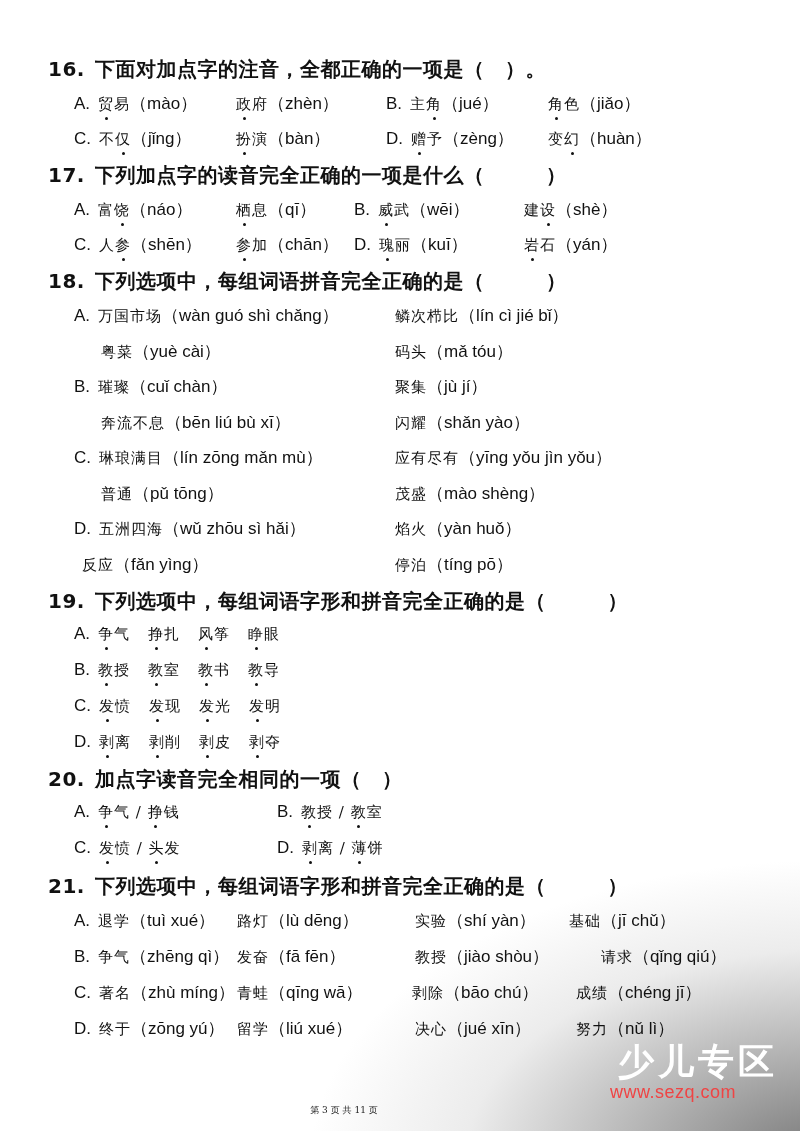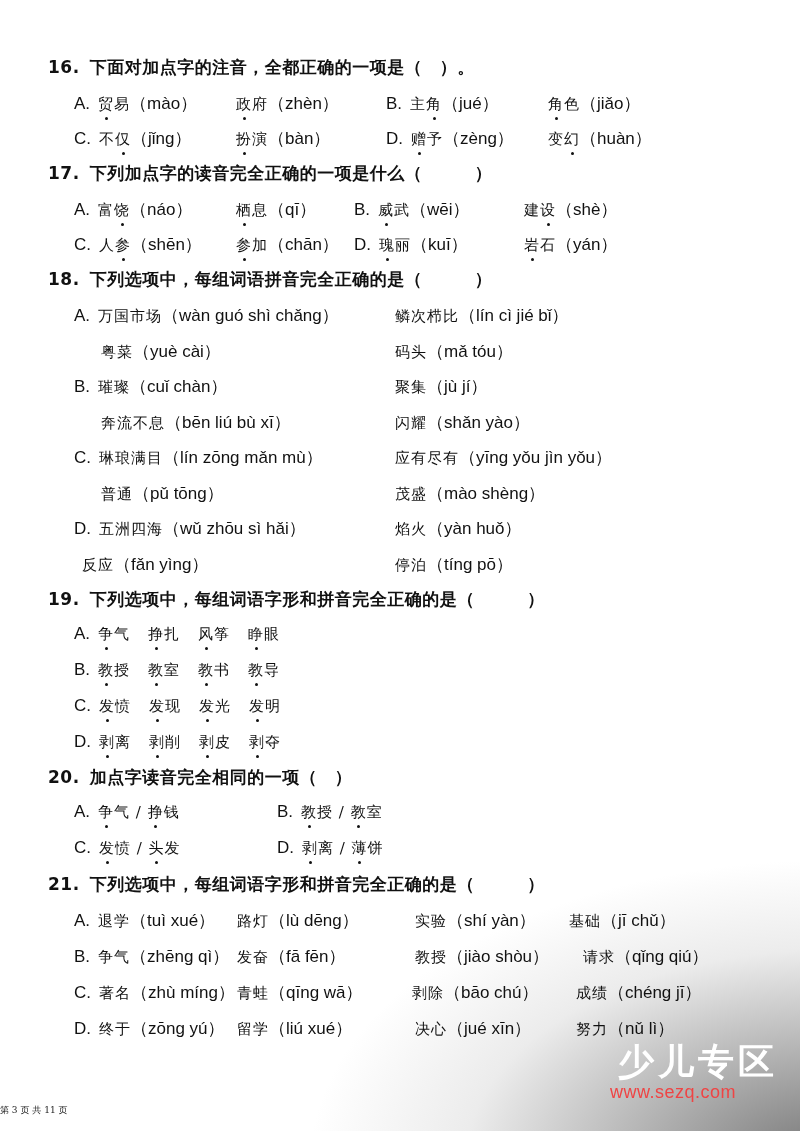--- a/index.html
+++ b/index.html
@@ -9,35 +9,35 @@
     font-family:"DejaVu Sans","Liberation Sans",sans-serif;
     color:#111;
   }
   .fade {
     position:absolute; left:0; top:0; width:800px; height:1131px;
     background: radial-gradient(ellipse 520px 300px at 830px 1160px, rgba(110,110,110,0.95) 0%, rgba(150,150,150,0.75) 35%, rgba(200,200,200,0.35) 70%, rgba(255,255,255,0) 100%);
     pointer-events:none;
   }
   .q {
     position:absolute; left:48px;
-    font-size:17px; font-weight:bold; letter-spacing:0.5px;
+    font-size:20px; font-weight:bold; letter-spacing:0.5px;
     white-space:nowrap;
   }
   .q .num { margin-right:10px; }
   .cell { position:absolute; white-space:nowrap; font-size:16px; }
   .letter { font-family:"Liberation Sans",sans-serif; font-size:17px; margin-right:8px; }
   .cn { font-family:"DejaVu Serif","Liberation Serif",serif; font-size:15px; letter-spacing:1px; }
   .py { font-family:"Liberation Sans",sans-serif; font-size:17px; }
   .dot { position:relative; display:inline-block; }
   .dot::after {
     content:""; position:absolute; left:50%; bottom:-6px; width:3px; height:3px;
     margin-left:-1.5px; background:#111; border-radius:50%;
   }
   .footer {
-    position:absolute; left:0; width:688px; top:1104px; 
+    position:absolute; left:0; width:688px; top:1104px; text-align:center;
     font-family:"DejaVu Serif",serif; font-size:9px; color:#222;
   }
   .wm1 {
     position:absolute; left:618px; top:1038px; font-family:"DejaVu Sans",sans-serif;
     font-weight:bold; font-size:36px; color:#ffffff; letter-spacing:4px;
   }
   .wm2 {
     position:absolute; left:610px; top:1082px; font-family:"Liberation Sans",sans-serif;
     font-size:18px; color:#ef4444; letter-spacing:0.5px;
   }
@@ -94,21 +94,21 @@
     <div class="cell" style="left: 74px; top: 838px;"><span class="letter">C.</span><span class="cn"><span class="dot">发</span><span>愤</span></span><span class="cn" style="white-space: pre;"> / </span><span class="cn"><span class="dot">头</span><span>发</span></span></div>
     <div class="cell" style="left: 277px; top: 838px;"><span class="letter">D.</span><span class="cn"><span class="dot">剥</span><span>离</span></span><span class="cn" style="white-space: pre;"> / </span><span class="cn"><span class="dot">薄</span><span>饼</span></span></div>
     <div class="q" style="top: 873px;"><span class="num">21.</span><span>下列选项中，每组词语字形和拼音完全正确的是（　　　）</span></div>
     <div class="cell" style="left: 74px; top: 909px;"><span class="letter">A.</span><span class="cn"><span>退</span><span>学</span></span><span class="py">（tuì xué）</span></div>
     <div class="cell" style="left: 237px; top: 909px;"><span class="cn"><span>路</span><span>灯</span></span><span class="py">（lù dēng）</span></div>
     <div class="cell" style="left: 415px; top: 909px;"><span class="cn"><span>实</span><span>验</span></span><span class="py">（shí yàn）</span></div>
     <div class="cell" style="left: 569px; top: 909px;"><span class="cn"><span>基</span><span>础</span></span><span class="py">（jī chǔ）</span></div>
     <div class="cell" style="left: 74px; top: 945px;"><span class="letter">B.</span><span class="cn"><span>争</span><span>气</span></span><span class="py">（zhēng qì）</span></div>
     <div class="cell" style="left: 237px; top: 945px;"><span class="cn"><span>发</span><span>奋</span></span><span class="py">（fā fēn）</span></div>
     <div class="cell" style="left: 415px; top: 945px;"><span class="cn"><span>教</span><span>授</span></span><span class="py">（jiào shòu）</span></div>
-    <div class="cell" style="left: 583px; top: 945px; text-align: center;"><span class="cn"><span>请</span><span>求</span></span><span class="py">（qǐng qiú）</span></div>
+    <div class="cell" style="left: 601px; top: 945px; text-align: center;"><span class="cn"><span>请</span><span>求</span></span><span class="py">（qǐng qiú）</span></div>
     <div class="cell" style="left: 74px; top: 981px;"><span class="letter">C.</span><span class="cn"><span>著</span><span>名</span></span><span class="py">（zhù míng）</span></div>
     <div class="cell" style="left: 237px; top: 981px;"><span class="cn"><span>青</span><span>蛙</span></span><span class="py">（qīng wā）</span></div>
     <div class="cell" style="left: 412px; top: 981px;"><span class="cn"><span>剥</span><span>除</span></span><span class="py">（bāo chú）</span></div>
     <div class="cell" style="left: 576px; top: 981px;"><span class="cn"><span>成</span><span>绩</span></span><span class="py">（chéng jī）</span></div>
     <div class="cell" style="left: 74px; top: 1017px;"><span class="letter">D.</span><span class="cn"><span>终</span><span>于</span></span><span class="py">（zōng yú）</span></div>
     <div class="cell" style="left: 237px; top: 1017px;"><span class="cn"><span>留</span><span>学</span></span><span class="py">（liú xué）</span></div>
     <div class="cell" style="left: 415px; top: 1017px;"><span class="cn"><span>决</span><span>心</span></span><span class="py">（jué xīn）</span></div>
     <div class="cell" style="left: 576px; top: 1017px;"><span class="cn"><span>努</span><span>力</span></span><span class="py">（nǔ lì）</span></div>
   </div>
 

